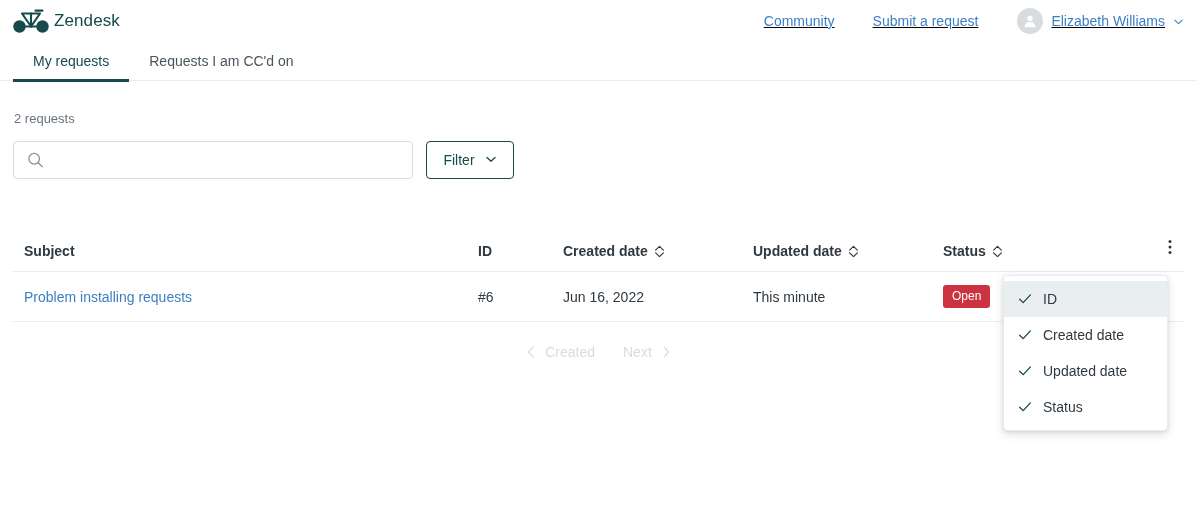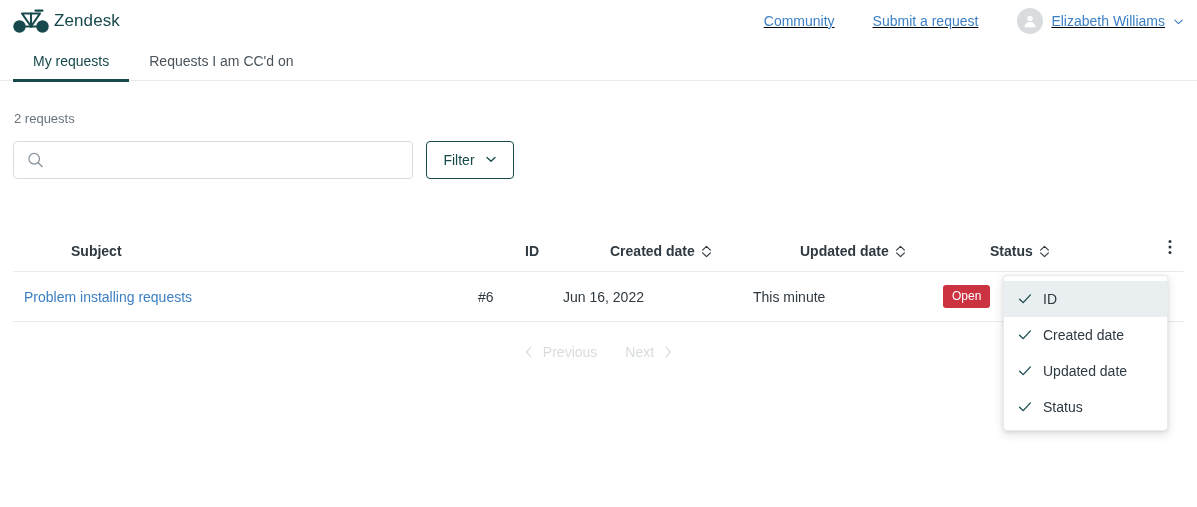--- a/index.html
+++ b/index.html
@@ -179,21 +179,21 @@
   thead th {
     text-align: left;
     font-size: 14px;
     font-weight: bold;
     color: #2f3941;
     padding: 0 0 12px 0;
     border-bottom: 1px solid #e9ebed;
     vertical-align: bottom;
     white-space: nowrap;
   }
-  .th-inner { display: inline-flex; align-items: center; gap: 6px; margin-left: 47px; }
+  .th-inner { display: inline-flex; align-items: center; gap: 6px; }
   .sort-icon { display: block; width: 11px; height: 13px; }
 
   th.col-subject { width: 465px; padding-left: 11px; }
   th.col-id      { width: 85px; }
   th.col-created { width: 190px; }
   th.col-updated { width: 190px; }
   th.col-status  { width: 185px; }
   th.col-menu    { width: 56px; text-align: right; padding-right: 8px; }
 
   tbody td {
@@ -470,21 +470,21 @@
     </div>
   </div>
 
   <div class="pagination">
     <button class="page-btn" disabled="">
       <span>
         <svg class="page-chev" viewBox="0 0 10 12" xmlns="http://www.w3.org/2000/svg" aria-hidden="true">
           <path d="M7 1.2 L2.4 6 L7 10.8" stroke="#d8dcde" stroke-width="1.2" fill="none" stroke-linecap="round" stroke-linejoin="round"></path>
         </svg>
       </span>
-      <span>Previous</span>
+      <span>Created</span>
     </button>
     <button class="page-btn" disabled="">
       <span>Next</span>
       <span>
         <svg class="page-chev" viewBox="0 0 10 12" xmlns="http://www.w3.org/2000/svg" aria-hidden="true">
           <path d="M3 1.2 L7.6 6 L3 10.8" stroke="#d8dcde" stroke-width="1.2" fill="none" stroke-linecap="round" stroke-linejoin="round"></path>
         </svg>
       </span>
     </button>
   </div>

